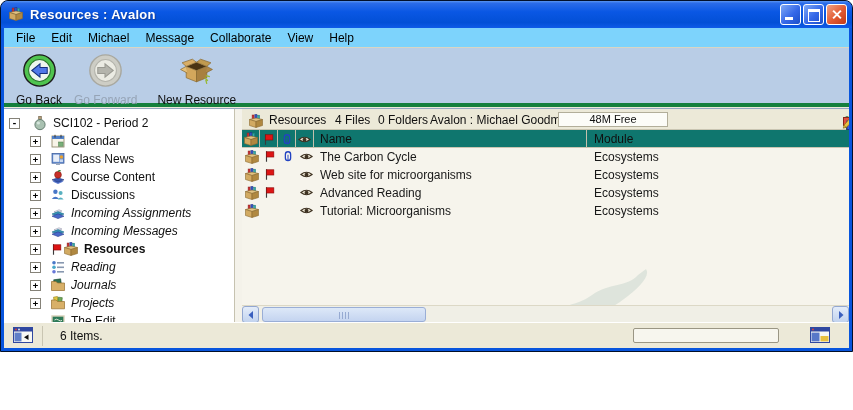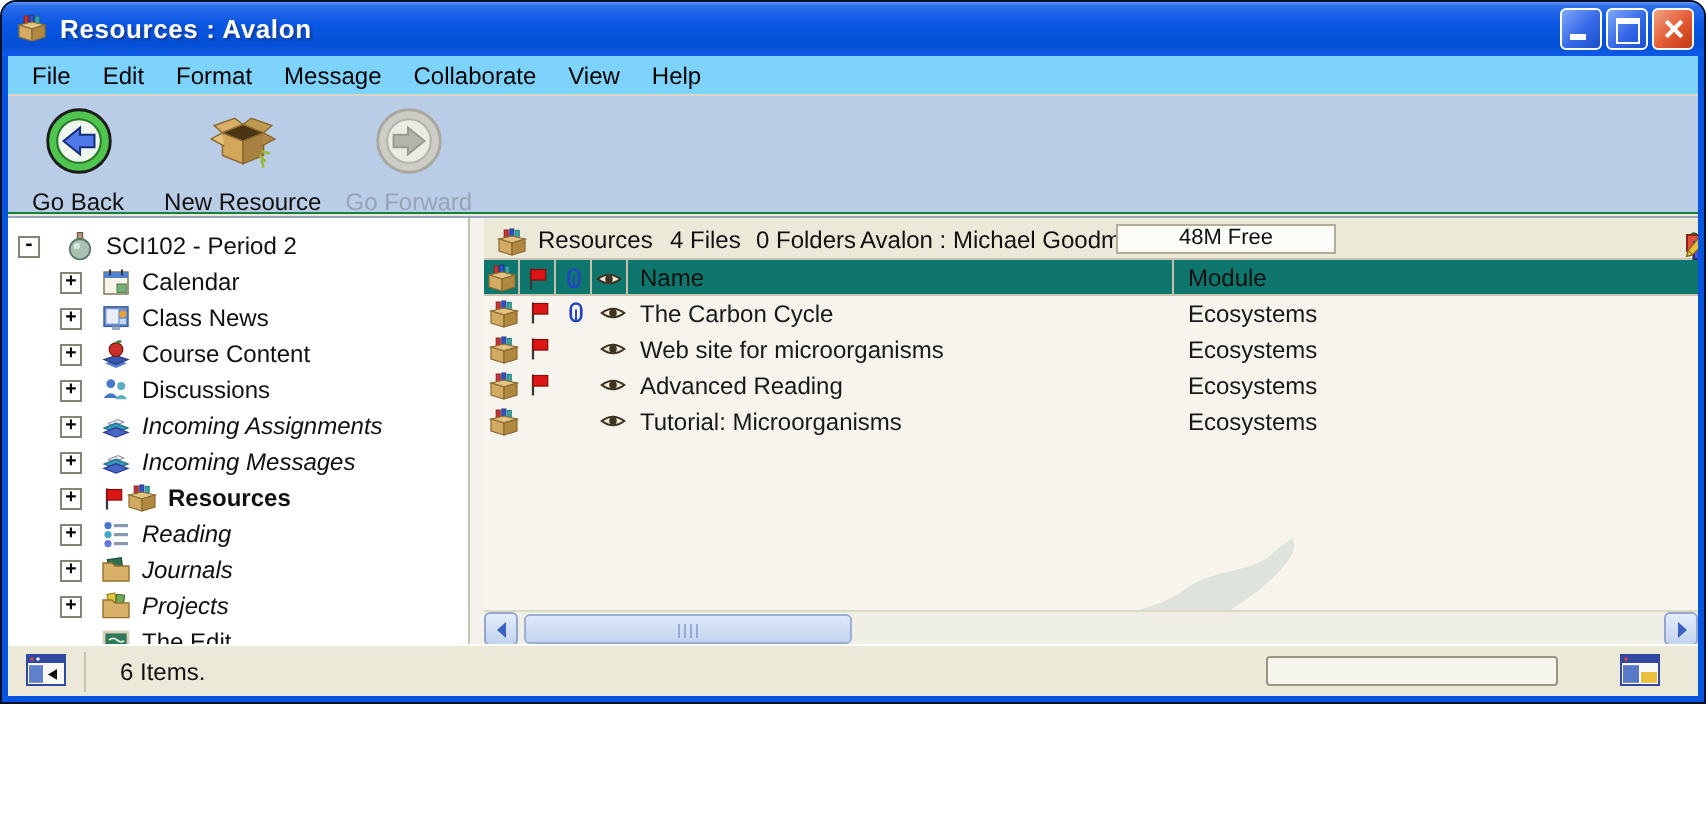--- a/index.html
+++ b/index.html
@@ -19,21 +19,21 @@
   .wbtn.min::after { content:""; position:absolute; left:4px; bottom:4px; width:8px; height:3px; background:#fff; }
   .wbtn.max::after { content:""; position:absolute; left:4px; top:4px; width:10px; height:9px;
     border:1px solid #fff; border-top:3px solid #fff; }
   .wbtn.close::before,.wbtn.close::after { content:""; position:absolute; left:9px; top:4px; width:2px; height:11px; background:#fff; }
   .wbtn.close::before { transform:rotate(45deg); }
   .wbtn.close::after { transform:rotate(-45deg); }
   
   .body { position:absolute; left:3px; right:3px; top:27px; bottom:3px; background:#ece9d8; }
   .menubar { height:20px; background:#7dd3fc; border-bottom:1px solid #d9d5c3; display:flex; align-items:center; padding-left:4px; }
   .menu-item { font-size:12px; color:#000; padding:2px 8px; cursor:default; }
-  .toolbar { height:59px; background:#b9cde6; border-bottom:1px solid #15803d; display:flex; align-items:flex-start; padding:5px 0 0 8px; gap:4px; }
+  .toolbar { height:59px; background:#b9cde6; border-bottom:4px solid #15803d; display:flex; align-items:flex-start; padding:5px 0 0 8px; gap:4px; }
   .tbtn { display:flex; flex-direction:column; align-items:center; padding:0 4px; }
   .tbtn .lbl { font-size:12px; color:#101010; margin-top:1px; white-space:nowrap; }
   .tbtn.disabled .lbl { color:#96a4b6; }
   
   .main { position:absolute; left:0; right:0; top:80px; bottom:26px; border-top:1px solid #93a7c0; display:flex; }
   .tree-panel { width:231px; background:#fff; border-right:1px solid #c6c2b0; padding-top:5px; overflow:hidden; }
   .splitter { width:7px; background:#f4f2ea; position:relative; }
   .split-arrow { position:absolute; left:0px; top:218px; width:0; height:0;
     border-top:6px solid transparent; border-bottom:6px solid transparent; border-right:6px solid #000; }
   .content-panel { flex:1; background:#f6f4ec; position:relative; overflow:hidden; }
@@ -110,62 +110,62 @@
       <div class="wbtn min"></div>
       <div class="wbtn max"></div>
       <div class="wbtn close"></div>
     </div>
   </div>
 
   <div class="body">
     <div class="menubar" id="menu-bar">
         <div class="menu-item">File</div>
         <div class="menu-item">Edit</div>
-        <div class="menu-item">Format</div>
+        <div class="menu-item">Michael</div>
         <div class="menu-item">Message</div>
         <div class="menu-item">Collaborate</div>
         <div class="menu-item">View</div>
         <div class="menu-item">Help</div>
       </div>
 
     <div class="toolbar">
       <div class="tbtn">
         <span>
           <svg width="35" height="35" viewBox="0 0 34 34">
             <circle cx="17" cy="17" r="15.2" fill="#4fc44f" stroke="#1c1c1c" stroke-width="1.4"></circle>
             <circle cx="17" cy="17" r="10.6" fill="#eef6ee" stroke="#2a7a2a" stroke-width="1"></circle>
             <path d="M9.5 17 L17.5 10.5 L17.5 14 L24.5 14 L24.5 20 L17.5 20 L17.5 23.5 Z" fill="#4f78e8" stroke="#16307c" stroke-width="1"></path>
           </svg>
         </span>
         <span class="lbl">Go Back</span>
+      </div>
+      <div class="tbtn disabled" aria-disabled="true">
+        <span>
+          <svg width="35" height="35" viewBox="0 0 34 34">
+            <circle cx="17" cy="17" r="15.2" fill="#cdcdc5" stroke="#a8a8a0" stroke-width="1.4"></circle>
+            <circle cx="17" cy="17" r="10.6" fill="#ebebe3" stroke="#b4b4ac" stroke-width="1"></circle>
+            <path d="M24.5 17 L16.5 10.5 L16.5 14 L9.5 14 L9.5 20 L16.5 20 L16.5 23.5 Z" fill="#b4b4ac" stroke="#9a9a92" stroke-width="1"></path>
+          </svg>
+        </span>
+        <span class="lbl">Go Forward</span>
       </div>
       <div class="tbtn" style="margin-left:8px;">
         <span>
           <svg width="35" height="35" viewBox="0 0 34 34">
             <path d="M7 13 L17 9 L27 13 L17 17 Z" fill="#4a3414"></path>
             <path d="M7 13 L3 9.5 L13 6 L17 9 Z" fill="#d9ae66" stroke="#8a6a30" stroke-width=".7"></path>
             <path d="M27 13 L31 9.5 L21 6 L17 9 Z" fill="#c09a50" stroke="#8a6a30" stroke-width=".7"></path>
             <path d="M7 13 L7 24 L17 28 L17 17 Z" fill="#d3a75c" stroke="#8a6a30" stroke-width=".7"></path>
             <path d="M27 13 L27 24 L17 28 L17 17 Z" fill="#a88040" stroke="#8a6a30" stroke-width=".7"></path>
             <path d="M7 13 L1.5 16 L8 19.5" fill="#e6c078" stroke="#8a6a30" stroke-width=".7"></path>
             <path d="M27 13 L32.5 16 L26 19.5" fill="#b08848" stroke="#8a6a30" stroke-width=".7"></path>
             <path d="M25 24 l3 3 m-2 -5 l4 1 m-4 3 l1 4" stroke="#96b832" stroke-width="1.2"></path>
           </svg>
         </span>
         <span class="lbl">New Resource</span>
-      </div>
-      <div class="tbtn disabled" aria-disabled="true">
-        <span>
-          <svg width="35" height="35" viewBox="0 0 34 34">
-            <circle cx="17" cy="17" r="15.2" fill="#cdcdc5" stroke="#a8a8a0" stroke-width="1.4"></circle>
-            <circle cx="17" cy="17" r="10.6" fill="#ebebe3" stroke="#b4b4ac" stroke-width="1"></circle>
-            <path d="M24.5 17 L16.5 10.5 L16.5 14 L9.5 14 L9.5 20 L16.5 20 L16.5 23.5 Z" fill="#b4b4ac" stroke="#9a9a92" stroke-width="1"></path>
-          </svg>
-        </span>
-        <span class="lbl">Go Forward</span>
       </div>
     </div>
 
     <div class="main">
       <div class="tree-panel">
         <div class="tree-row root">
           <span class="expander">-</span>
           <span class="tree-icon">
               <svg width="16" height="16" viewBox="0 0 16 16">
                 <rect x="6.7" y="1.3" width="2.6" height="3.2" fill="#b09a78" stroke="#6a5a40" stroke-width=".6"></rect>

